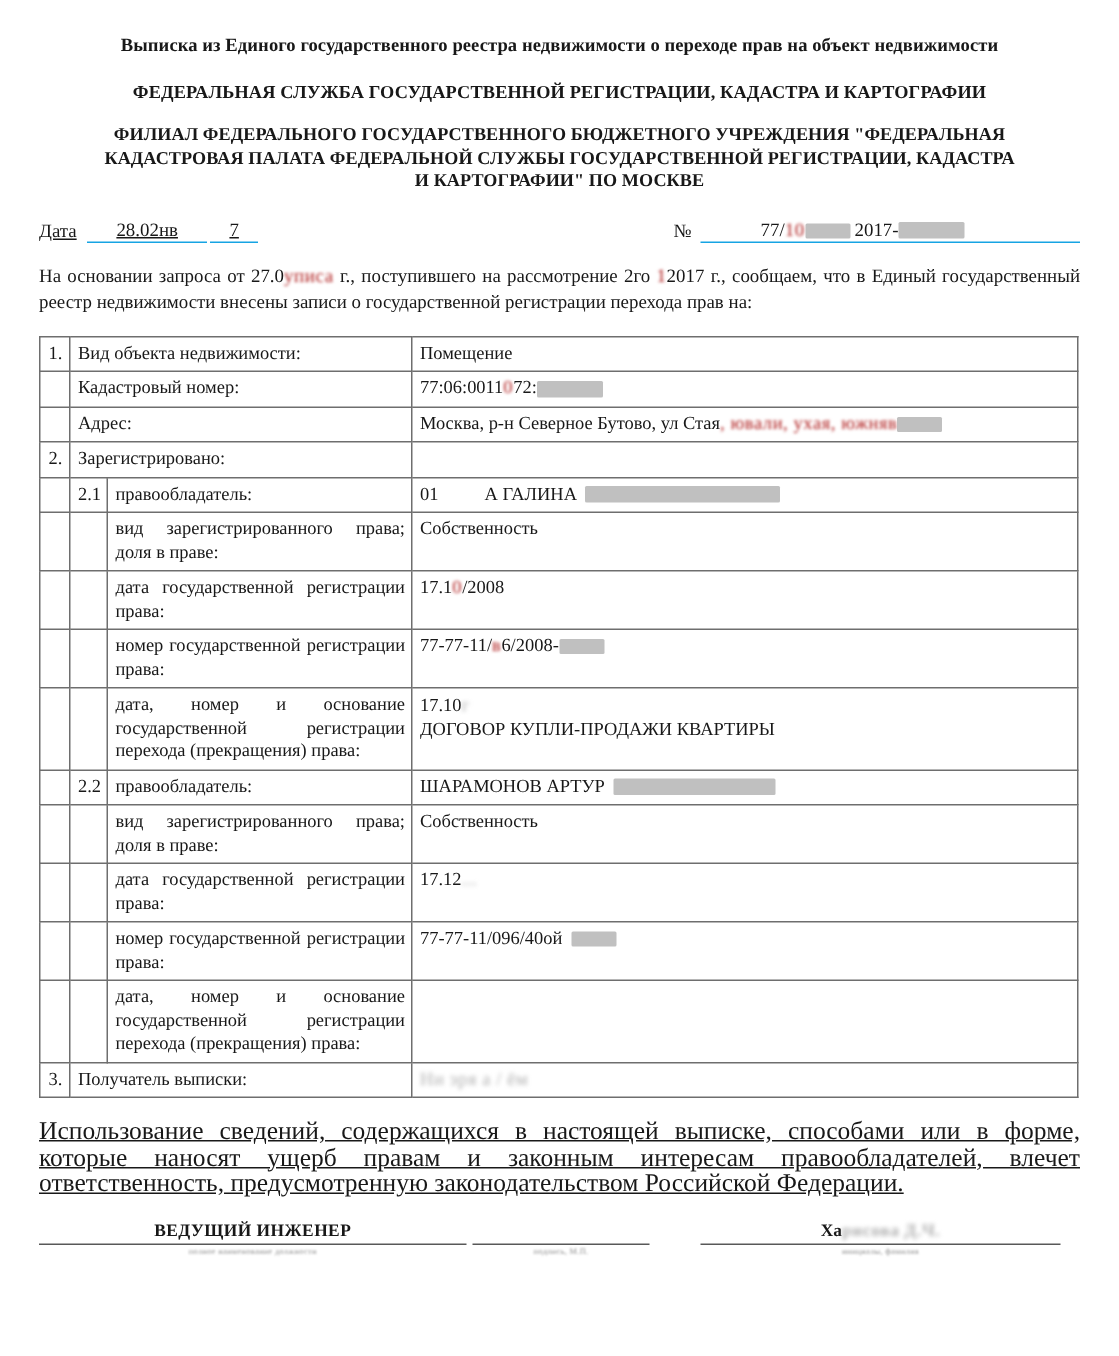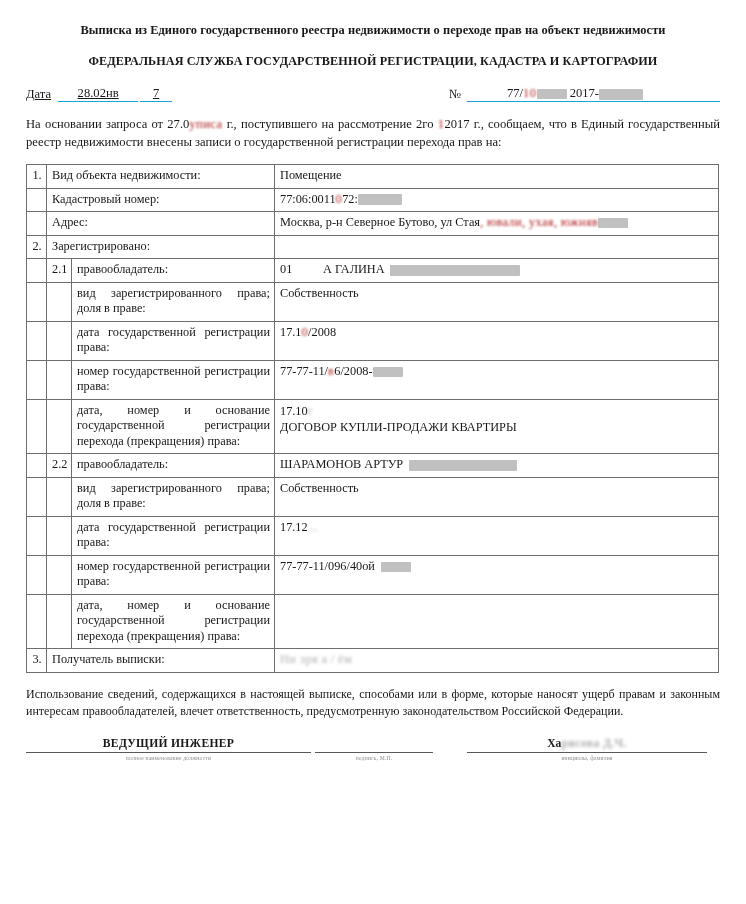--- a/index.html
+++ b/index.html
@@ -156,24 +156,25 @@
     text-justify: inter-word;
   }
   td.value-cell {
     text-align: left;
   }
   .val-line { display: block; line-height: 16px; }
 
   
   .footnote {
     margin-top: 13px;
-    font-size: 12px;
+    font-size: 17px;
     line-height: 17.5px;
     text-align: justify;
     text-justify: inter-word;
+    text-decoration: underline;
   }
 
   
   .sign-block {
     margin-top: 16px;
     display: flex;
     align-items: center;
   }
   .sign-col-pos { width: 285px; }
   .sign-col-sig { width: 118px; margin-left: 4px; }
@@ -213,20 +214,21 @@
 </style>
 </head>
 <body>
 
 <div class="page">
 
   <div class="doc-title">Выписка из Единого государственного реестра недвижимости о переходе прав на объект недвижимости</div>
 
   <div class="org-block">
     <div class="org-line1">ФЕДЕРАЛЬНАЯ СЛУЖБА ГОСУДАРСТВЕННОЙ РЕГИСТРАЦИИ, КАДАСТРА И КАРТОГРАФИИ</div>
+    <div class="org-line2">ФИЛИАЛ ФЕДЕРАЛЬНОГО ГОСУДАРСТВЕННОГО БЮДЖЕТНОГО УЧРЕЖДЕНИЯ "ФЕДЕРАЛЬНАЯ КАДАСТРОВАЯ ПАЛАТА ФЕДЕРАЛЬНОЙ СЛУЖБЫ ГОСУДАРСТВЕННОЙ РЕГИСТРАЦИИ, КАДАСТРА И КАРТОГРАФИИ" ПО МОСКВЕ</div>
   </div>
 
   <div class="meta-row">
     <div class="meta-left">
       <span class="meta-label">Дата</span>
       <span class="ul-field date-a">28.02нв</span>
       <span class="ul-field date-b">7</span>
     </div>
     <div class="meta-right">
       <span class="num-label">№</span>

